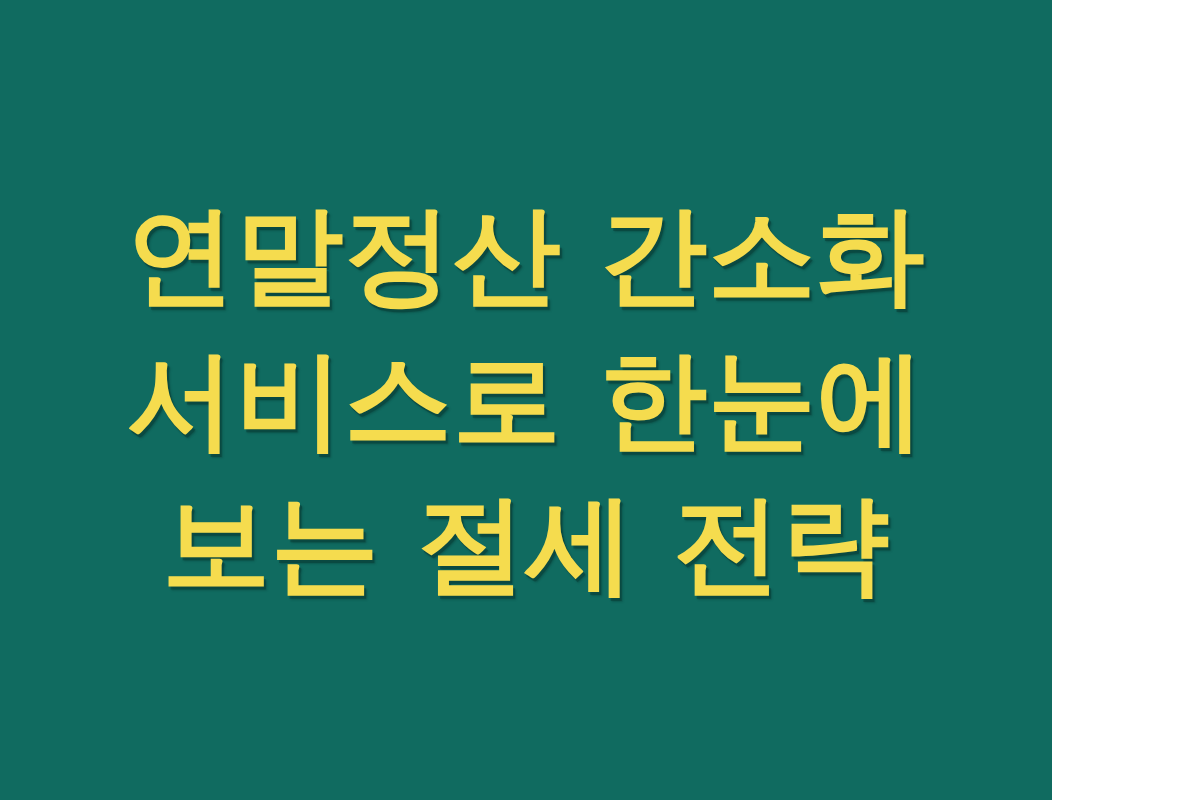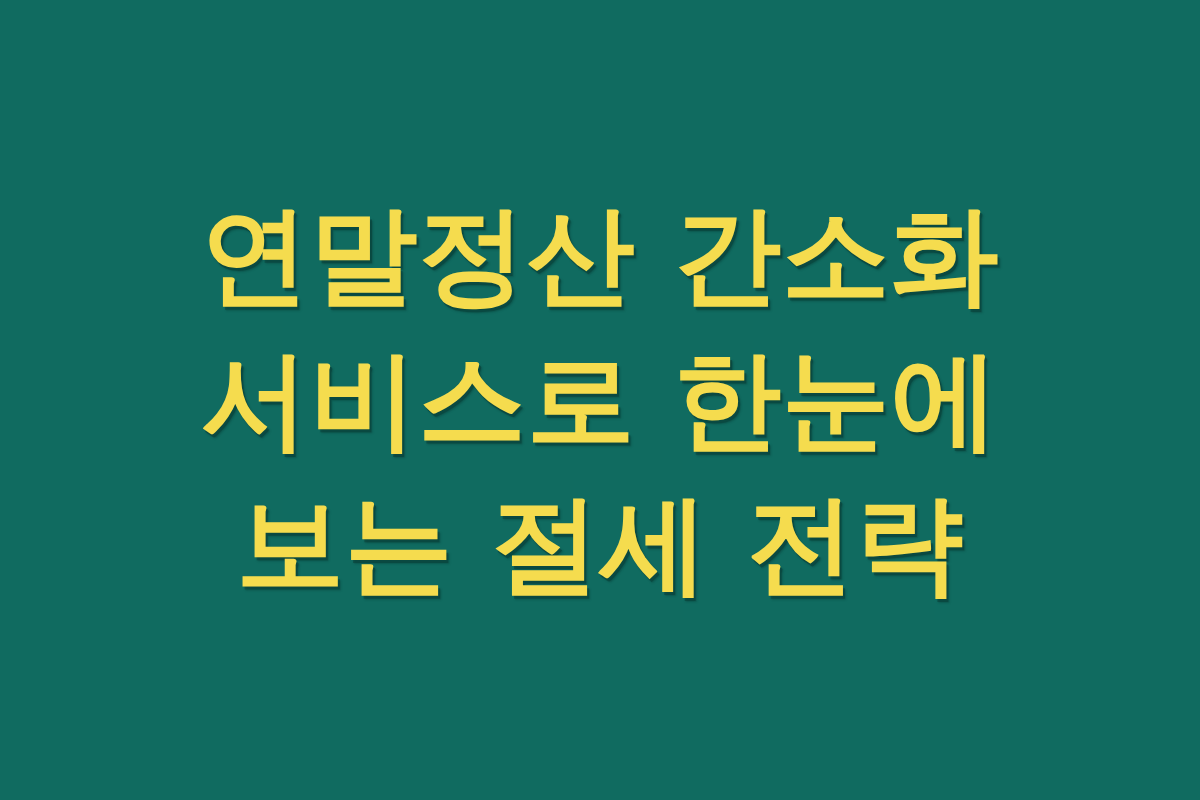--- a/index.html
+++ b/index.html
@@ -10,21 +10,21 @@
     height: 800px;
     overflow: hidden;
   }
 
   body {
     font-family: "DejaVu Sans", "Liberation Sans", sans-serif;
   }
 
   #banner-card {
     position: relative;
-    width: 1200px;
+    width: 1052px;
     height: 800px;
     background: #106b60;
     display: flex;
     align-items: center;
     justify-content: center;
     box-sizing: border-box;
   }
 
   #title-block {
     width: 1030px;

